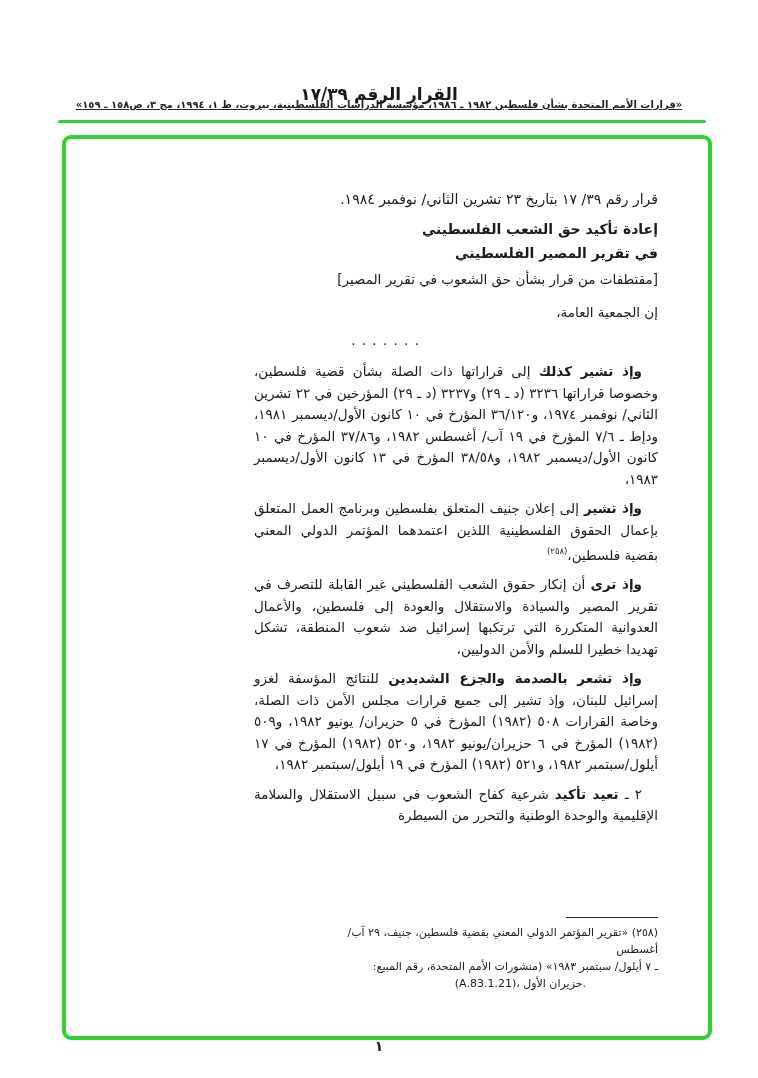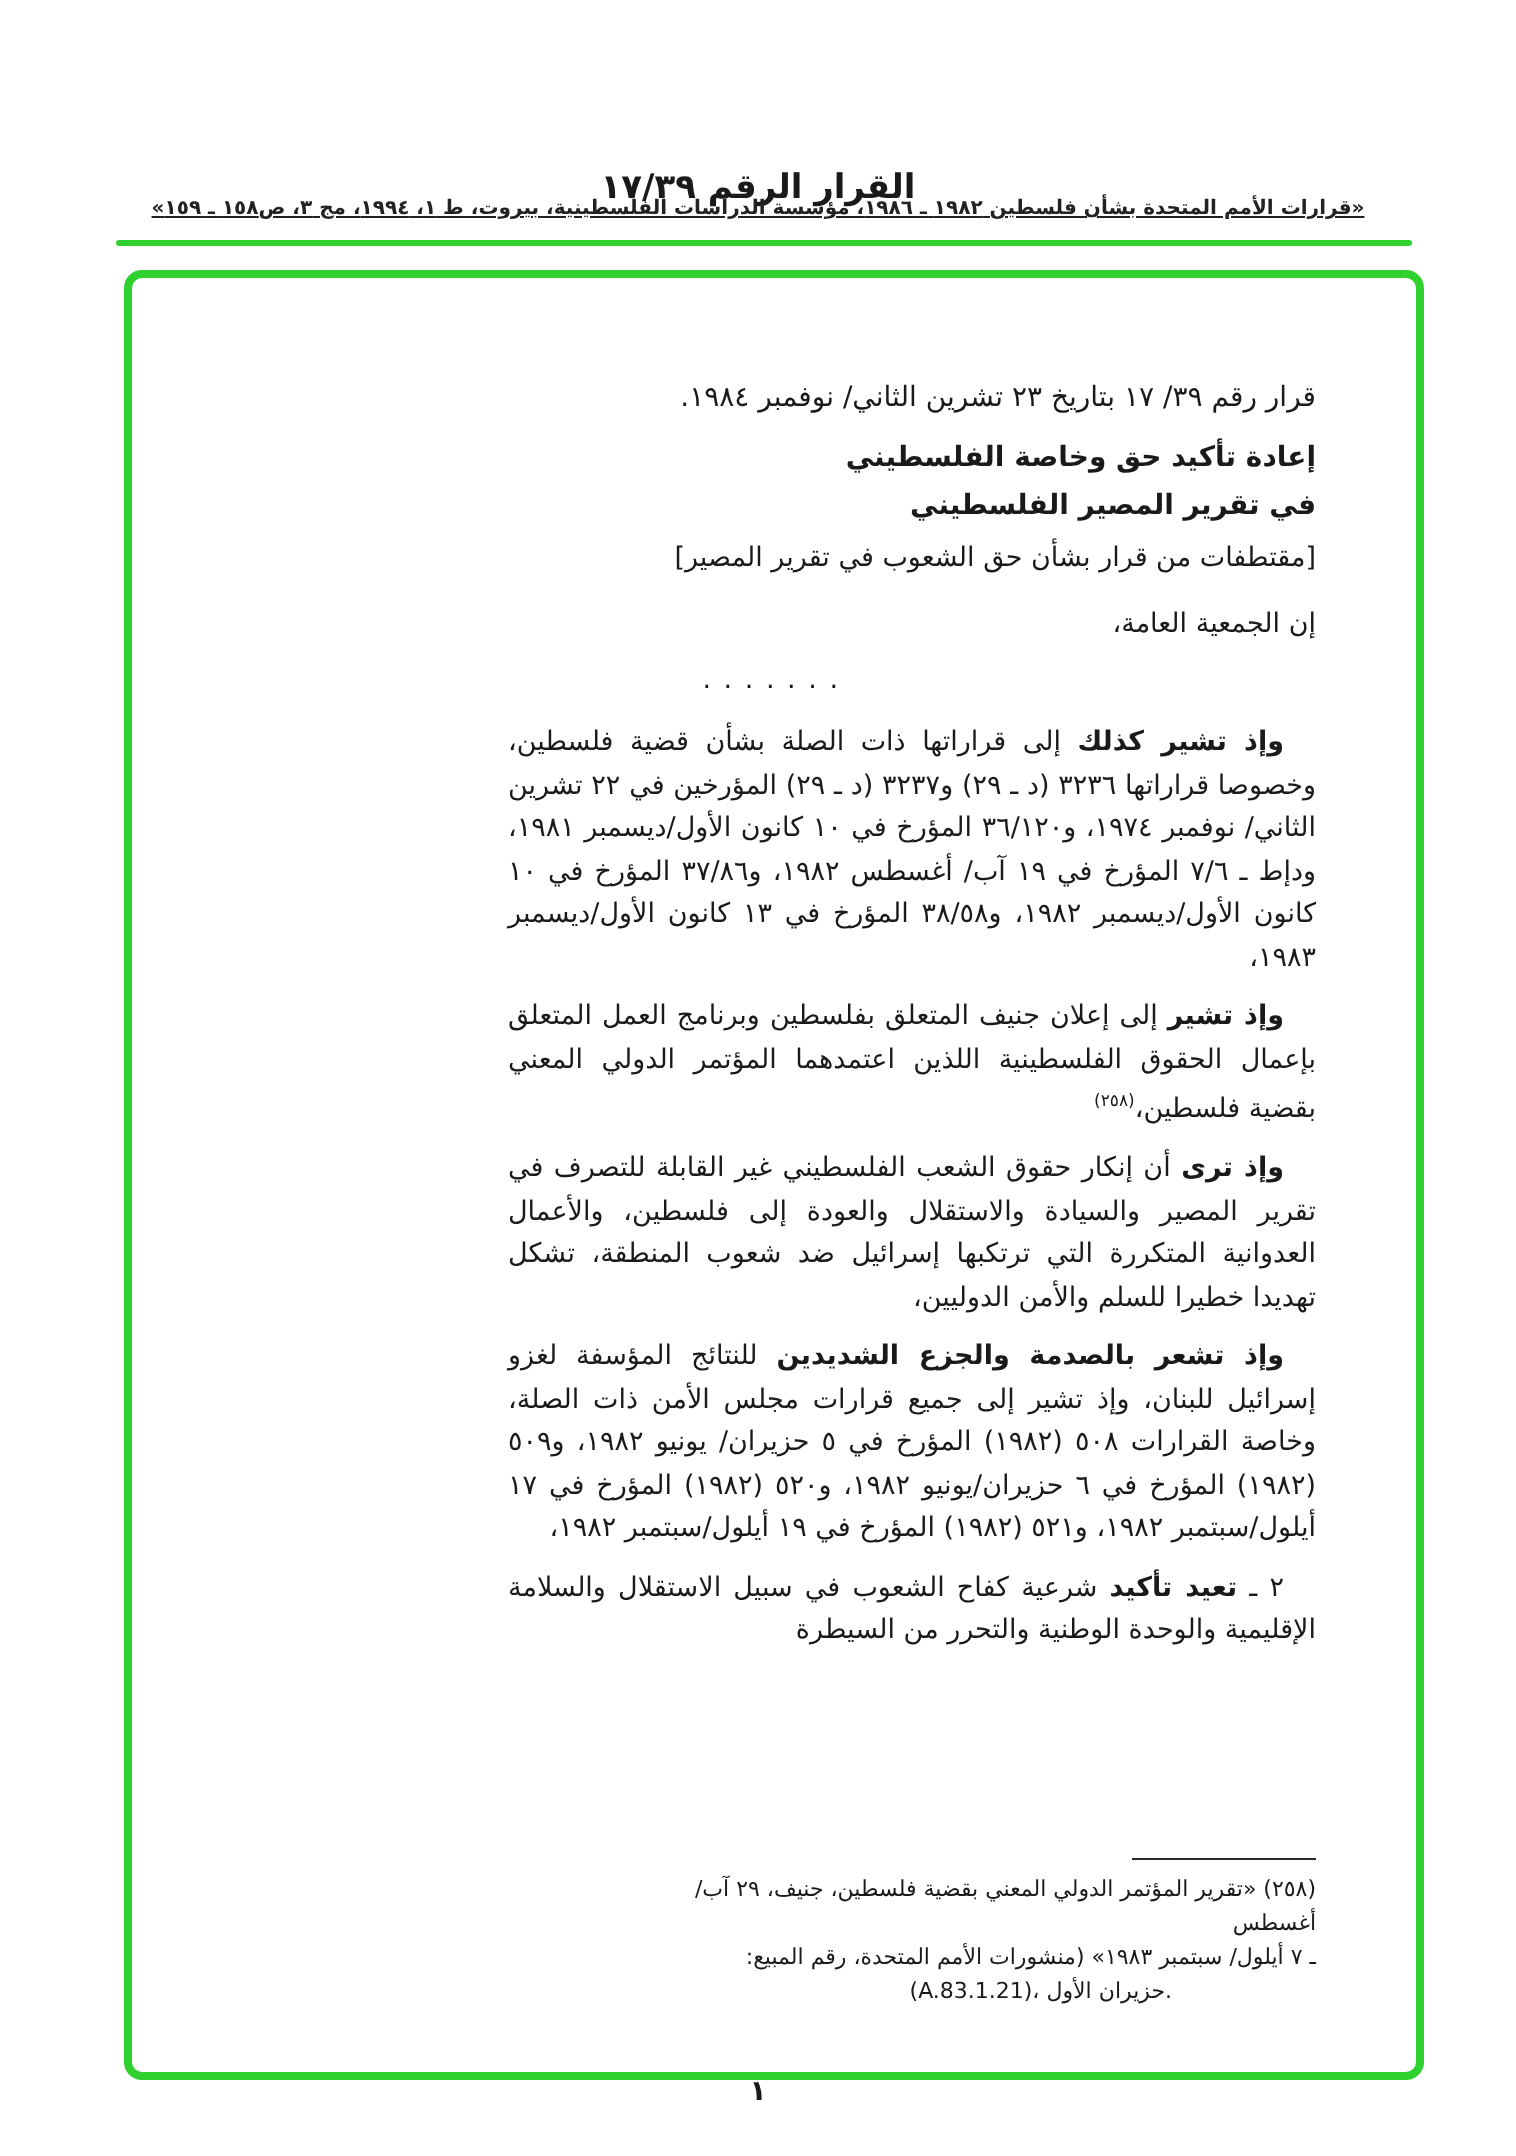--- a/index.html
+++ b/index.html
@@ -39,21 +39,21 @@
   .bracket   { font-size: 13.5px; line-height: 25px; margin: 2px 0 10px; }
   .opening   { font-weight: normal; margin: 10px 0 6px; }
   .dots      { margin: 0 238px 10px 0; letter-spacing: 1px; white-space: nowrap; }
   .para {
     margin: 0 0 8px 0; text-align: justify; text-indent: 16px;
   }
   .para b { font-weight: bold; }
   sup.fnref { font-size: 8.5px; vertical-align: super; }
 
   .footnote {
-    position: absolute; right: 50px; bottom: 32px; width: 312px;
+    position: absolute; right: 50px; bottom: 44px; width: 312px;
     direction: rtl; text-align: right; background: #ffffff;
     font-size: 11px; line-height: 17px; padding-top: 5px;
   }
   .footnote-rule { width: 92px; height: 1px; background: #2a2a2a; margin-bottom: 6px; }
   .fn-latin { padding-right: 72px; }
 
   .page-number {
     position: absolute; top: 1038px; left: 0; right: 0;
     text-align: center; font-size: 14px; font-weight: bold;
   }
@@ -68,21 +68,21 @@
   <div class="citation">«قرارات الأمم المتحدة بشأن فلسطين ١٩٨٢ ـ ١٩٨٦، مؤسسة الدراسات الفلسطينية، بيروت، ط ١، ١٩٩٤، مج ٣، ص١٥٨ ـ ١٥٩»</div>
 
   <div class="green-rule"></div>
 
   <div class="green-box">
 
     <div class="content">
 
       <div class="heading">قرار رقم ٣٩/ ١٧ بتاريخ ٢٣ تشرين الثاني/ نوفمبر ١٩٨٤.</div>
 
-      <div class="subtitle">إعادة تأكيد حق وخاصة الفلسطيني</div>
+      <div class="subtitle">إعادة تأكيد حق الشعب الفلسطيني</div>
       <div class="subtitle">في تقرير المصير الفلسطيني</div>
 
       <div class="bracket">[مقتطفات من قرار بشأن حق الشعوب في تقرير المصير]</div>
 
       <div class="opening">إن الجمعية العامة،</div>
 
       <div class="dots">. . . . . . .</div>
 
       <p class="para"><b>وإذ تشير كذلك</b><span> إلى قراراتها ذات الصلة بشأن قضية فلسطين، وخصوصا قراراتها ٣٢٣٦ (د ـ ٢٩) و٣٢٣٧ (د ـ ٢٩) المؤرخين في ٢٢ تشرين الثاني/ نوفمبر ١٩٧٤، و٣٦/١٢٠ المؤرخ في ١٠ كانون الأول/ديسمبر ١٩٨١، ودإط ـ ٧/٦ المؤرخ في ١٩ آب/ أغسطس ١٩٨٢، و٣٧/٨٦ المؤرخ في ١٠ كانون الأول/ديسمبر ١٩٨٢، و٣٨/٥٨ المؤرخ في ١٣ كانون الأول/ديسمبر ١٩٨٣،</span></p>
 

